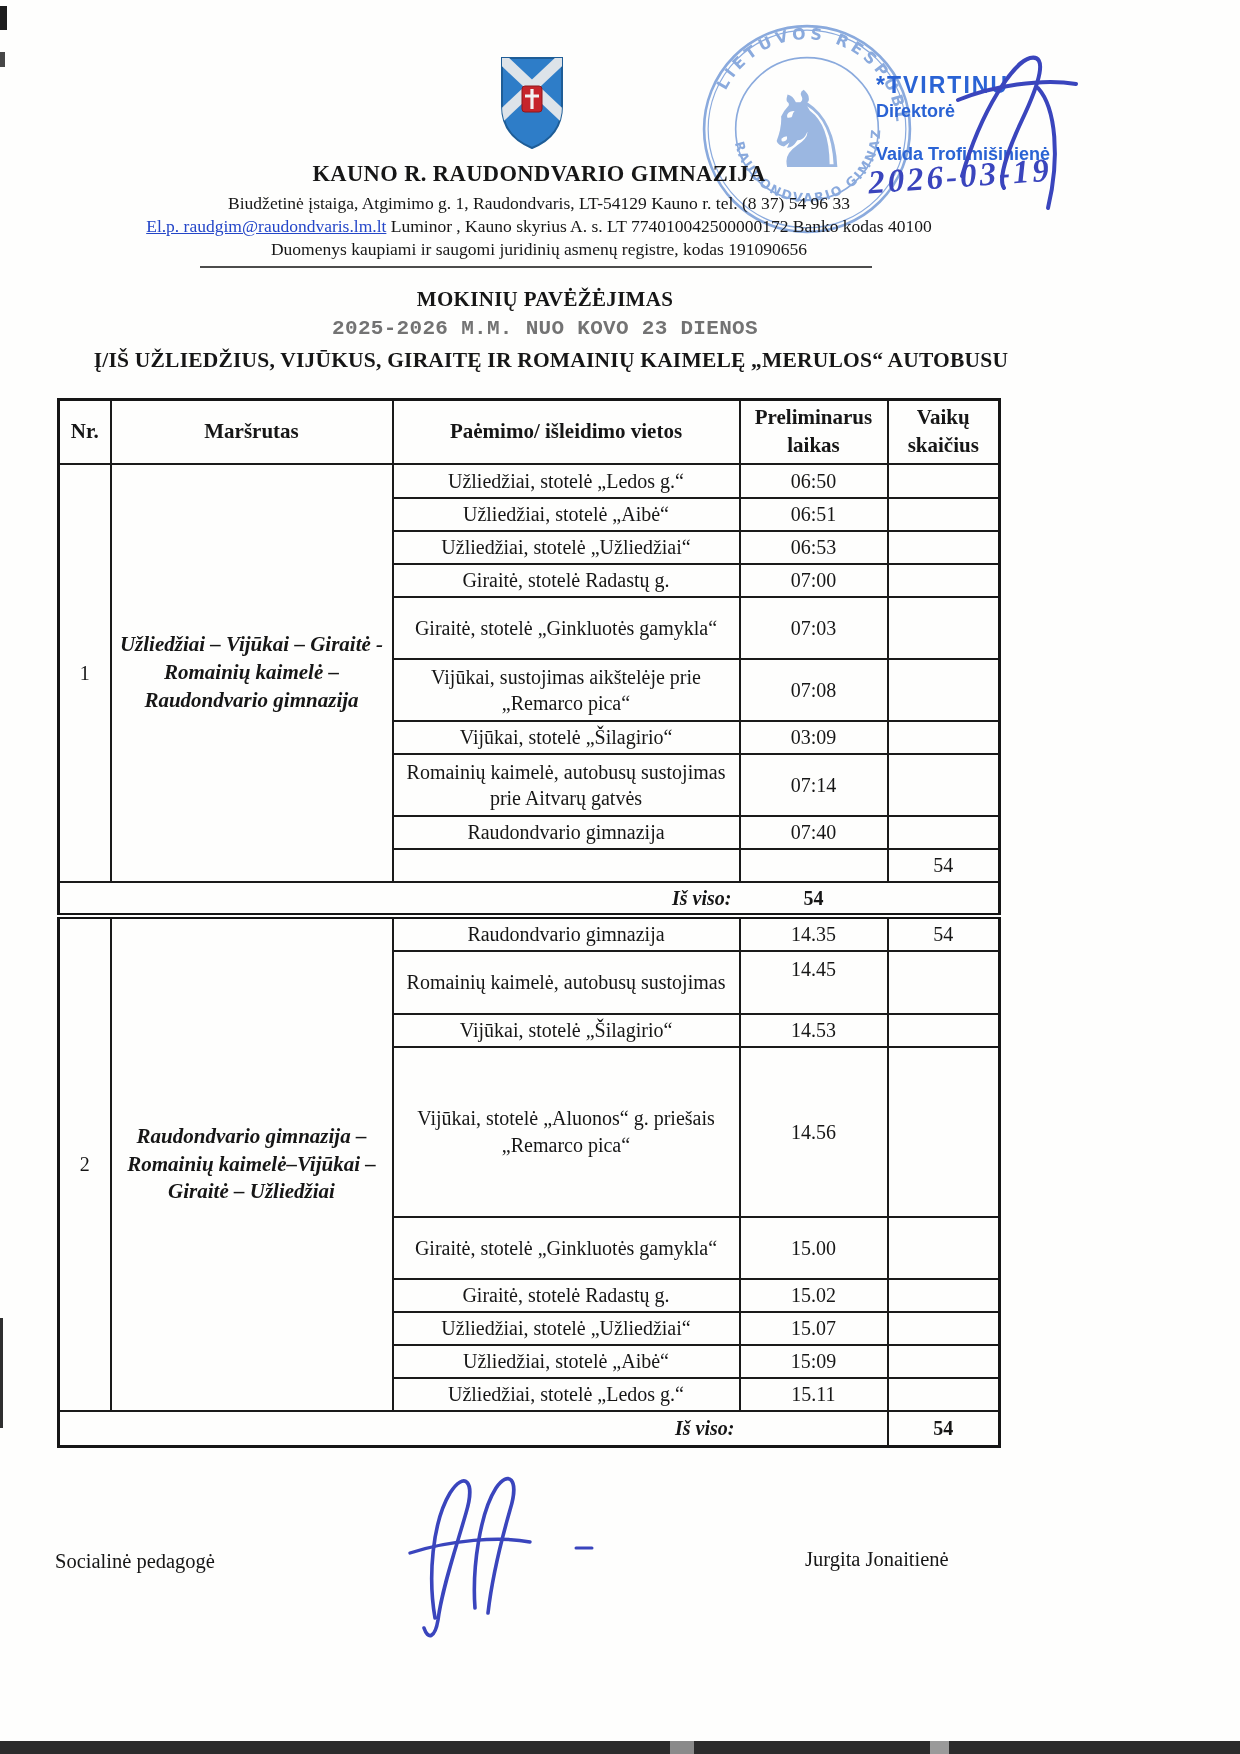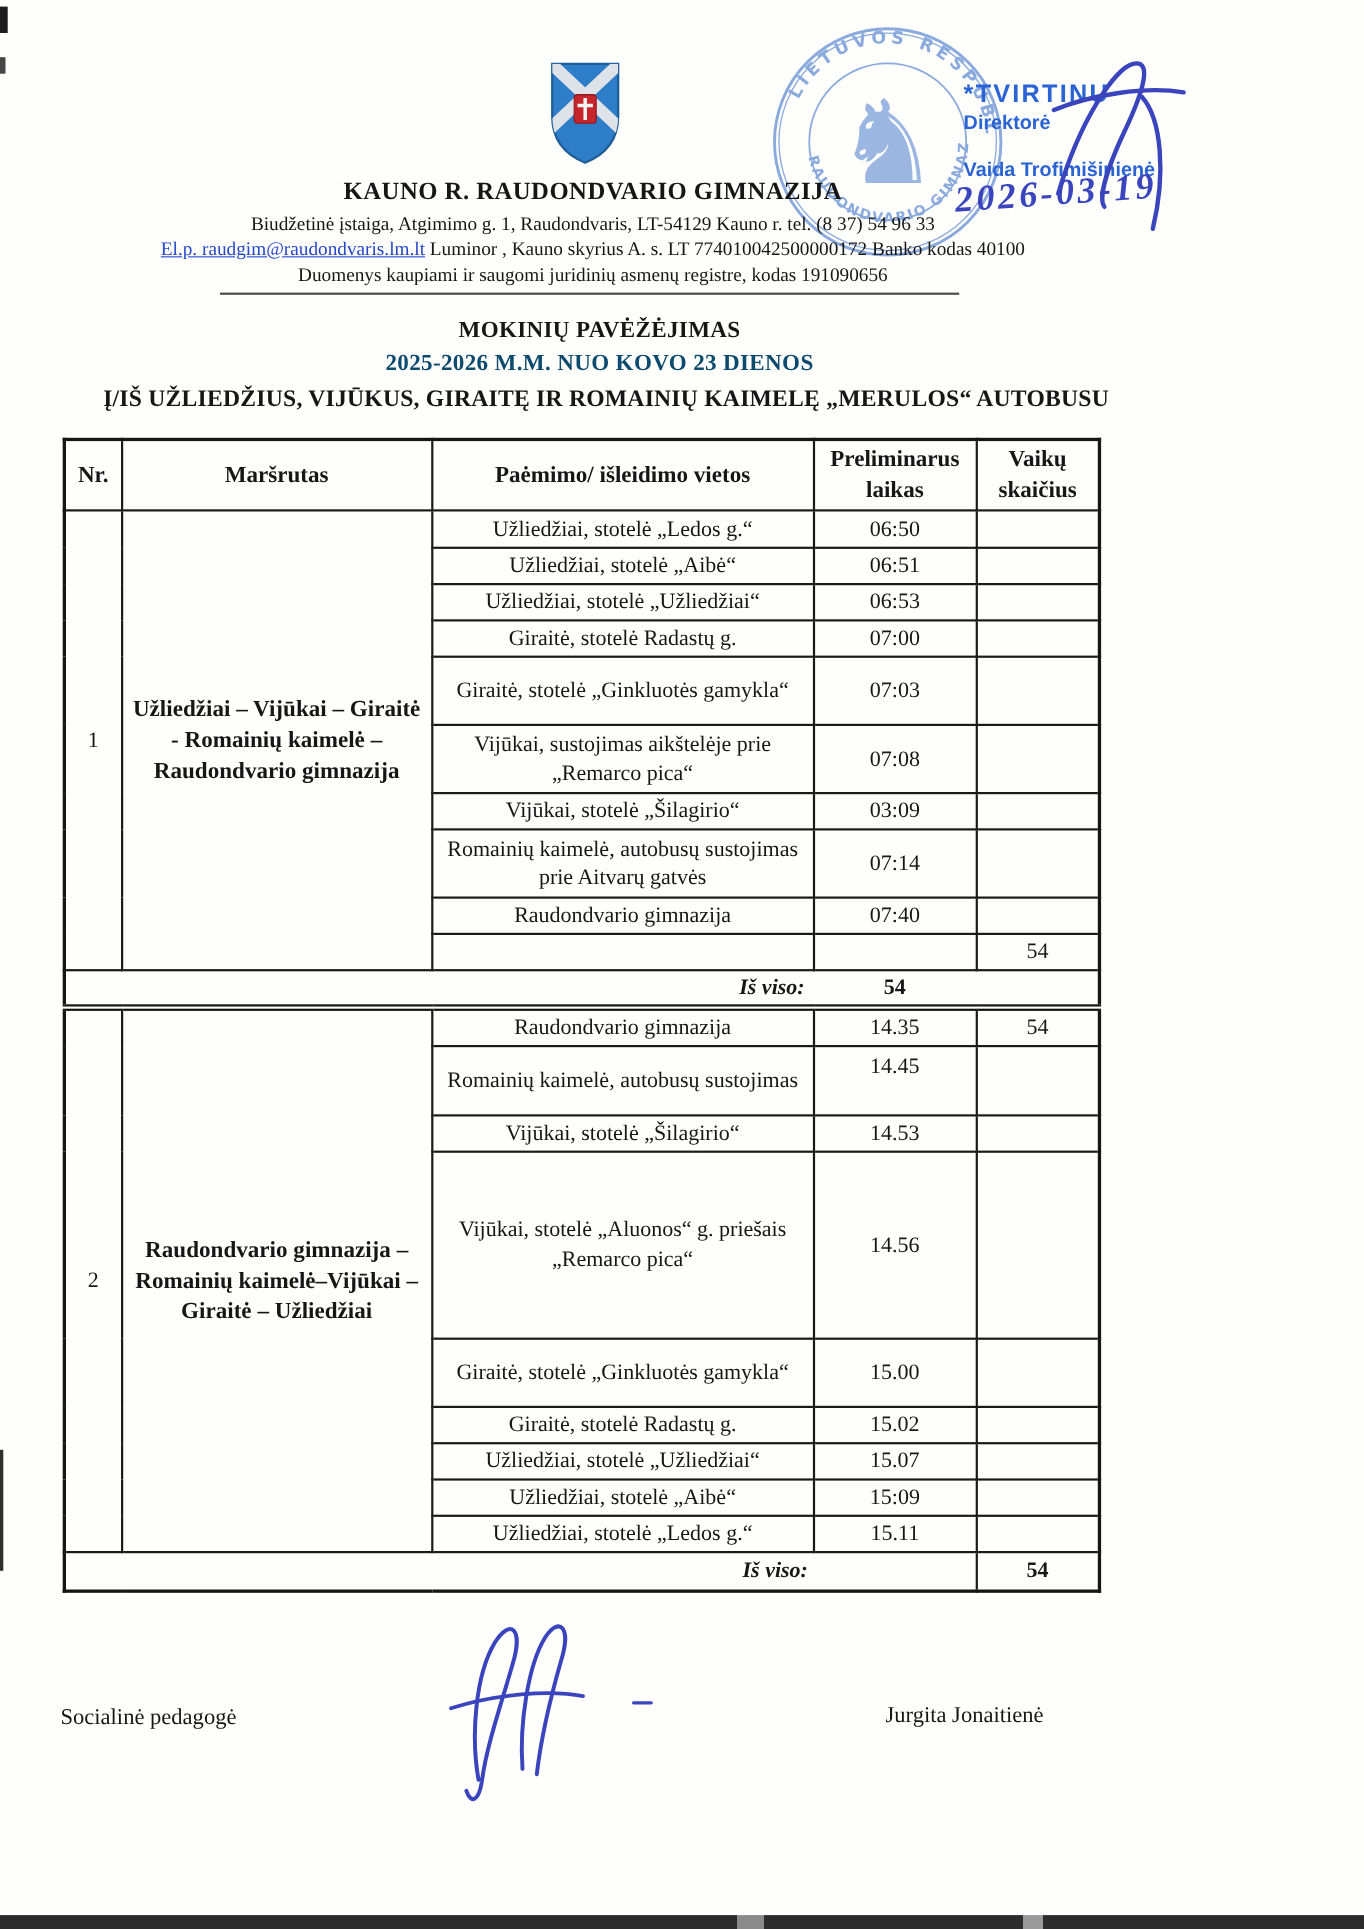--- a/index.html
+++ b/index.html
@@ -28,30 +28,30 @@
   .sig-top{position:absolute;left:952px;top:48px;width:130px;height:170px;z-index:5;}
   
   .letterhead{position:absolute;top:161px;left:0;width:1078px;text-align:center;z-index:2;}
   .school{font-size:22.5px;font-weight:bold;letter-spacing:.4px;margin:0 0 6px 0;}
   .lh-line{font-size:17.5px;margin-top:2px;}
   .email{color:#2446c8;text-decoration:underline;}
   .rule{position:absolute;top:266px;left:200px;width:672px;height:2px;background:#4c4c4c;z-index:2;}
   
   .titleblock{position:absolute;top:287px;left:0;width:1090px;text-align:center;z-index:2;}
   .t1{font-size:21px;font-weight:bold;letter-spacing:.3px;}
-  .t2{font-size:21px;font-weight:bold;color:#0c4a6e;margin-top:5px;letter-spacing:.3px;}
+  .t2{font-size:21px;font-weight:bold;color:#737373;margin-top:5px;letter-spacing:.3px;font-family:Liberation Mono, monospace;}
   .t3{font-size:21.5px;font-weight:bold;margin-top:8px;letter-spacing:.2px;margin-left:12px;}
   
   table.sched{position:absolute;top:398px;left:57px;border-collapse:collapse;table-layout:fixed;
     font-size:20px;z-index:2;border:3px solid #161616;}
   .sched td{border:2px solid #1a1a1a;text-align:center;vertical-align:middle;padding:2px 5px;line-height:1.32;}
   .sched tr.head td{font-weight:bold;font-size:21px;height:58px;}
   .rh34{height:34px}.rh33{height:33px}.rh62{height:62px}.rh63{height:63px}.rh170{height:170px}.rh36{height:36px}
   .sched td.nr{font-size:20px;}
-  .sched td.route{font-weight:bold;font-size:21px;padding:4px 8px;}
+  .sched td.route{font-weight:bold;font-style:italic;font-size:21px;padding:4px 8px;}
   .sched td.vtop{vertical-align:top;padding-top:4px;margin-top:16px;}
   .sched tr.total1 td, .sched tr.total1 td{border-left:none;border-right:none;}
   .sched td.tlabel{text-align:right;padding-right:8px;font-weight:bold;font-style:italic;}
   .sched td.tval{font-weight:bold;}
   .sched tr.sec2start td{border-top:6px double #141414;}
   .sched tr.total2 td.tlabel2{text-align:right;font-weight:bold;font-style:italic;border-left:none;padding-right:152px;}
   .sched tr.total2 td.tval2{font-weight:bold;}
   
   .foot-left{position:absolute;left:55px;top:1550px;font-size:20.5px;z-index:2;}
   .foot-right{position:absolute;left:778px;top:1548px;font-size:20.5px;z-index:2;margin-left:27px;}

